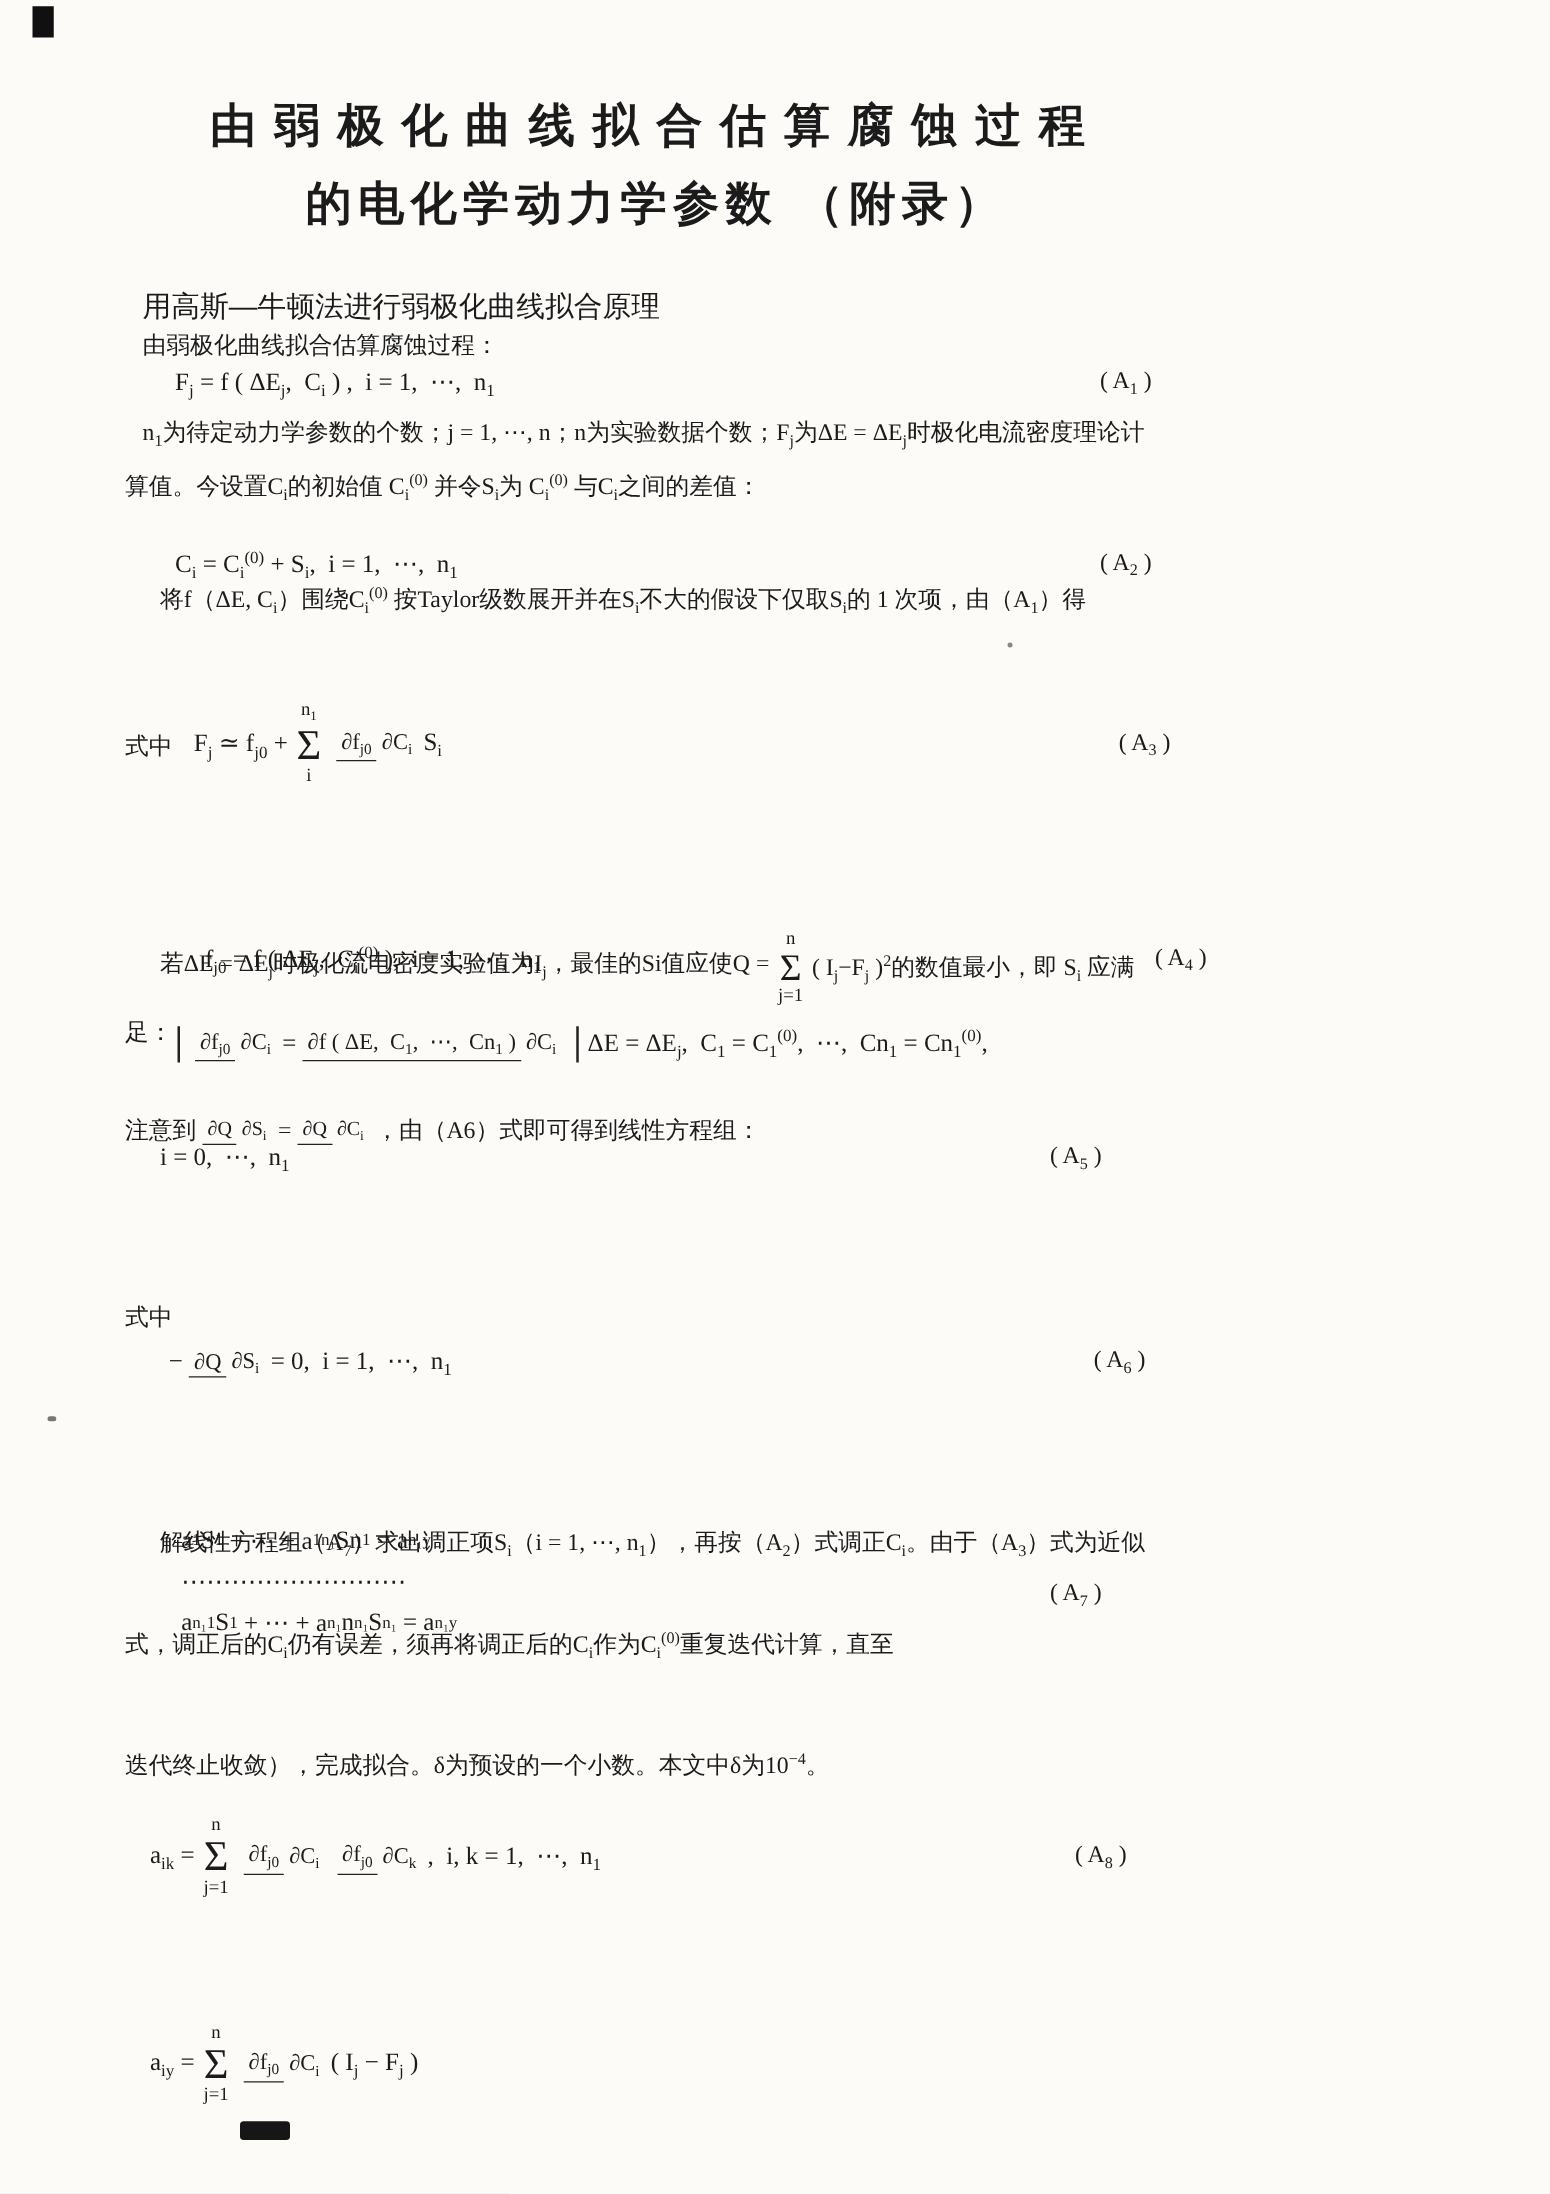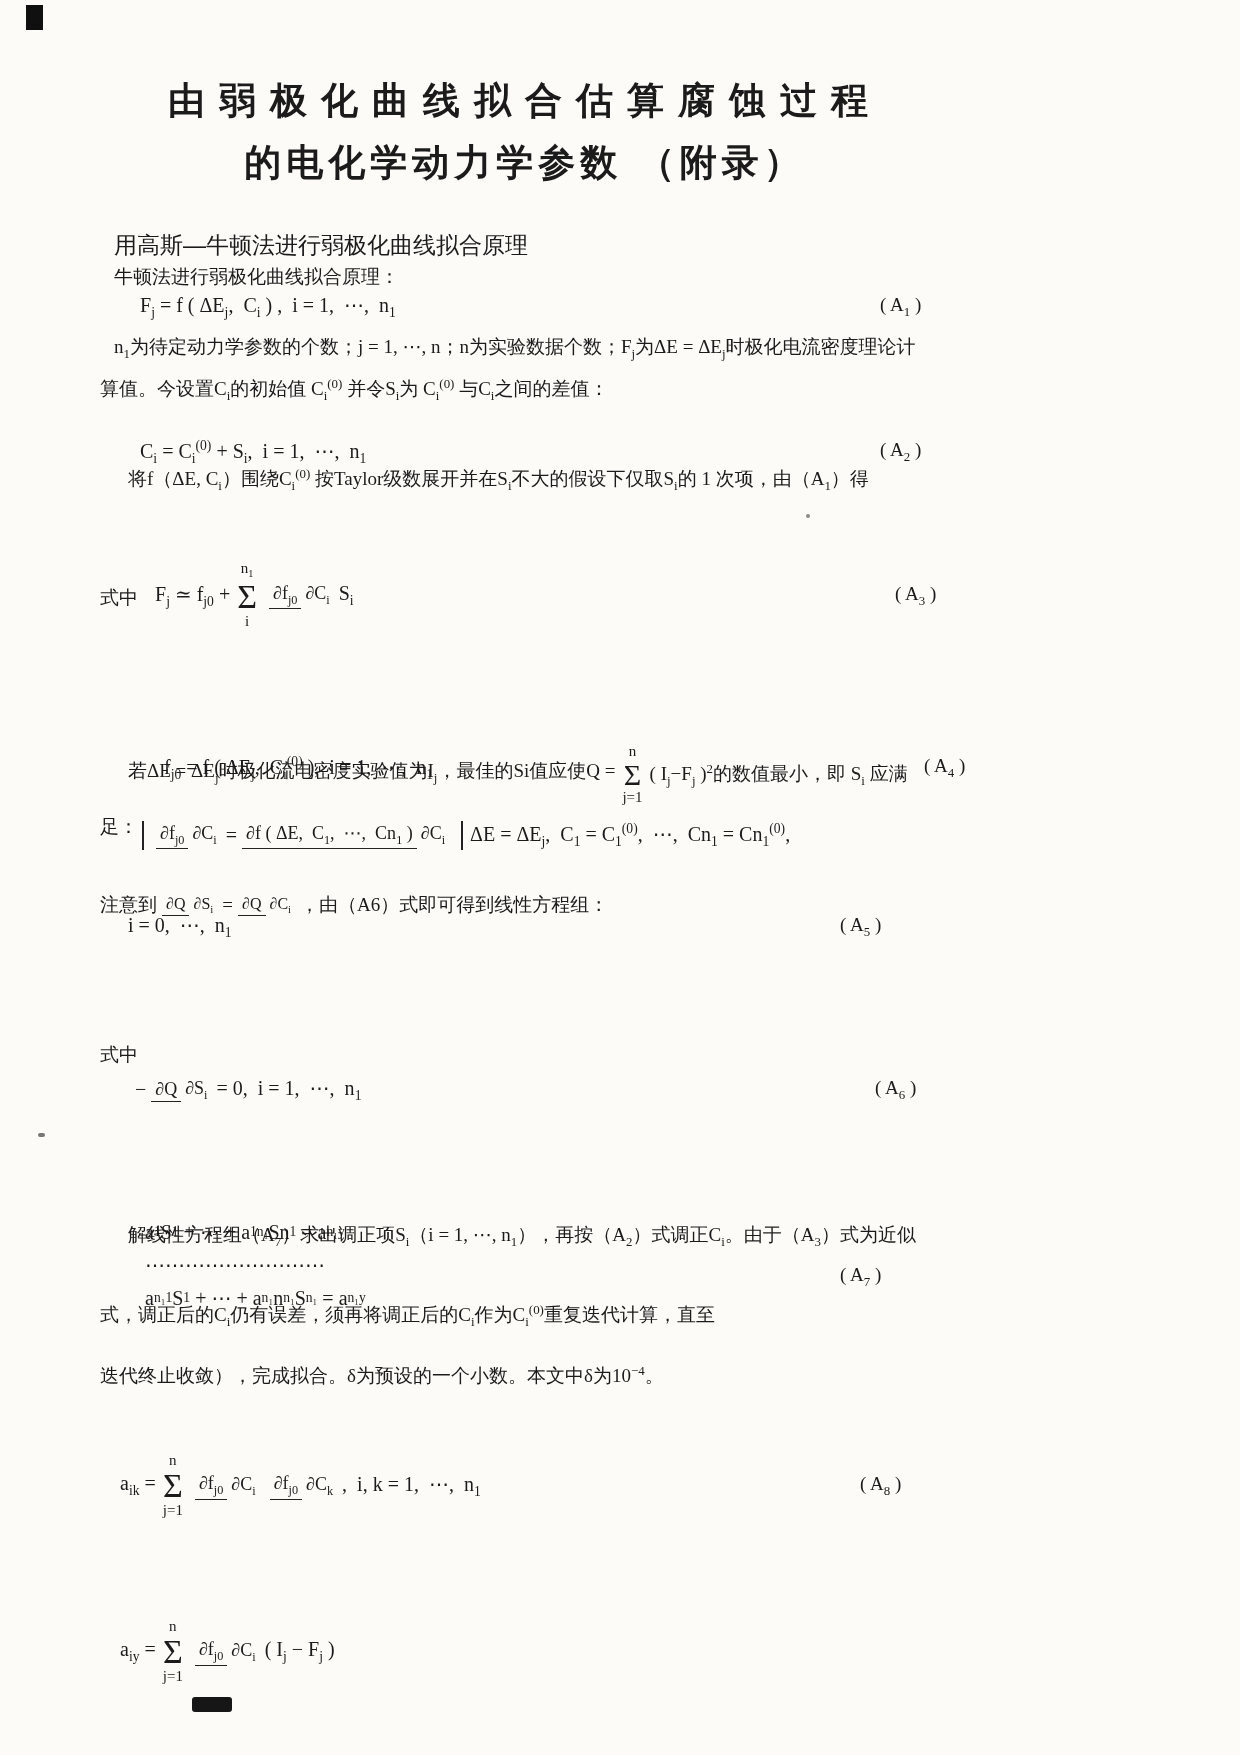--- a/index.html
+++ b/index.html
@@ -45,21 +45,21 @@
   <div class="artifact a-dot1"></div>
   <div class="artifact a-dot2"></div>
 
   <div class="content">
 
     <div id="t2" class="abs title-line" style="top:76px;left:0;" data-bind="doc.title2">的电化学动力学参数 （附录）</div>
     <div id="t1" class="abs title-line" style="top:14px;left:0;" data-bind="doc.title1">由弱极化曲线拟合估算腐蚀过程</div>
 
     <div class="abs heading" style="top:168px;left:14px;" data-bind="doc.heading">用高斯—牛顿法进行弱极化曲线拟合原理</div>
 
-    <div class="abs pline" style="top:200px;left:14px;" data-bind-math="doc.p_intro">牛顿法进行弱极化曲线拟合原理：</div>
+    <div class="abs pline" style="top:200px;left:14px;" data-bind-math="doc.p_intro">由弱极化曲线拟合估算腐蚀过程：</div>
 
     <div class="abs eq" style="top:231px;left:40px;width:960px;">
       <span data-bind-math="eq.a1.body">F<sub>j</sub> = f ( ΔE<sub>j</sub>,  C<sub>i</sub> ) ,  i = 1,  ⋯,  n<sub>1</sub></span>
       <span class="eq-label" data-bind-math="eq.a1.label">( A<sub>1</sub> )</span>
     </div>
 
     <div class="abs pline" style="top:270px;left:14px;" data-bind-math="doc.p_n1_line1">n<sub>1</sub>为待定动力学参数的个数；j = 1, ⋯, n；n为实验数据个数；F<sub>j</sub>为ΔE = ΔE<sub>j</sub>时极化电流密度理论计</div>
     <div class="abs pline" style="top:307px;left:0;" data-bind-math="doc.p_n1_line2">算值。今设置C<sub>i</sub>的初始值 C<sub>i</sub><sup>(0)</sup> 并令S<sub>i</sub>为 C<sub>i</sub><sup>(0)</sup> 与C<sub>i</sub>之间的差值：</div>
 
     <div class="abs eq" style="top:348px;left:40px;width:960px;">
@@ -184,16 +184,16 @@
       <span class="frac">
         <span class="num" data-bind-math="eq.aiy.f_num">∂f<sub>j0</sub></span>
         <span class="den" data-bind-math="eq.aiy.f_den">∂C<sub>i</sub></span>
       </span>
       <span data-bind-math="eq.aiy.rhs">( I<sub>j</sub> − F<sub>j</sub> )</span>
     </div>
 
     <div class="abs pline" style="top:1158px;left:28px;" data-bind-math="doc.p_solve_line1">解线性方程组（A<sub>7</sub>）求出调正项S<sub>i</sub>（i = 1, ⋯, n<sub>1</sub>），再按（A<sub>2</sub>）式调正C<sub>i</sub>。由于（A<sub>3</sub>）式为近似</div>
     <div class="abs pline" style="top:1197px;left:0;margin-top:36px;" data-bind-math="doc.p_solve_line2">式，调正后的C<sub>i</sub>仍有误差，须再将调正后的C<sub>i</sub>作为C<sub>i</sub><sup>(0)</sup>重复迭代计算，直至</div>
 
-    <div class="abs pline" style="top:1294px;left:0;" data-bind-math="doc.p_end">迭代终止收敛），完成拟合。δ为预设的一个小数。本文中δ为10<sup>−4</sup>。</div>
+    <div class="abs pline" style="top:1330px;left:0;" data-bind-math="doc.p_end">迭代终止收敛），完成拟合。δ为预设的一个小数。本文中δ为10<sup>−4</sup>。</div>
 
   </div>
 </div>
 
 </body></html>

